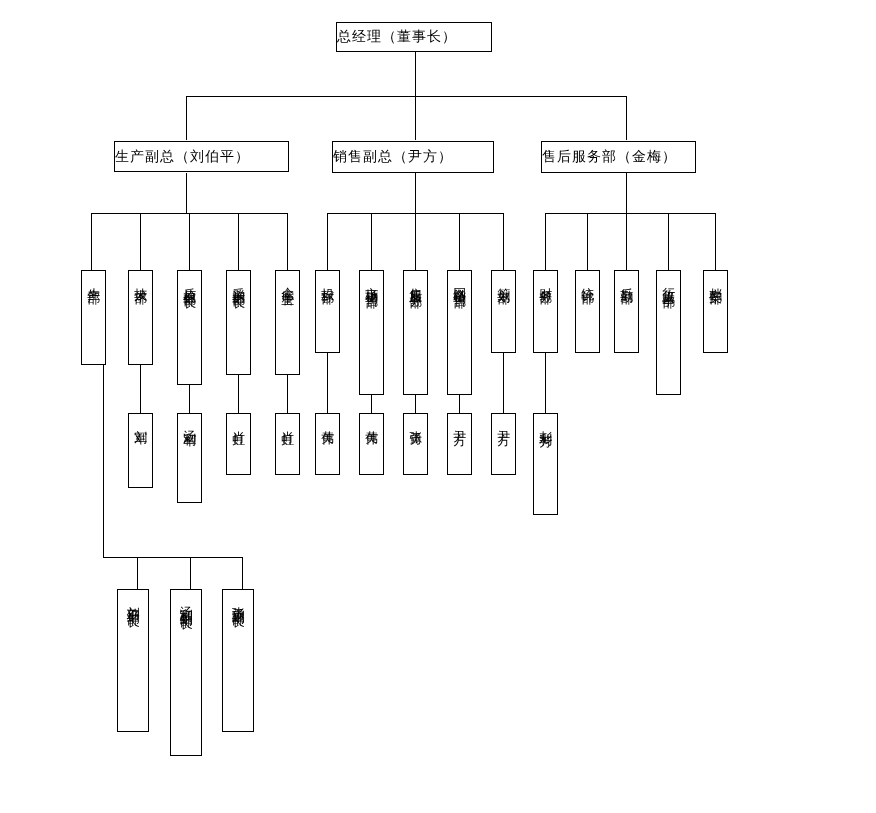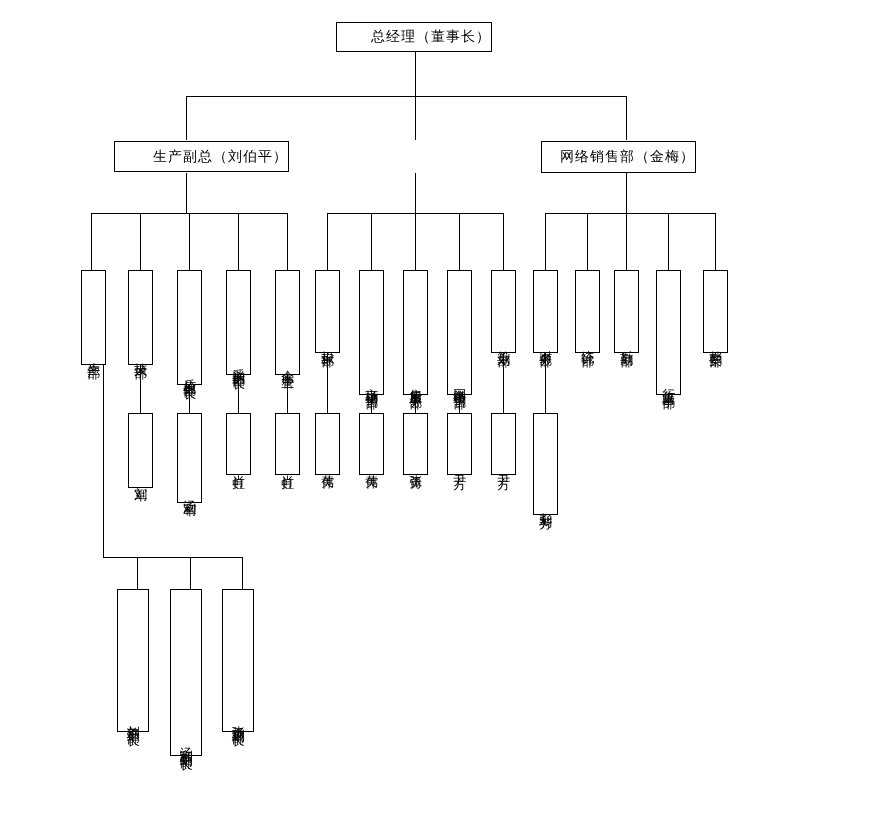--- a/index.html
+++ b/index.html
@@ -15,21 +15,21 @@
     font-family: "Liberation Sans", sans-serif;
     overflow: hidden;
   }
   .node {
     position: absolute;
     box-sizing: border-box;
     border: 1px solid #000000;
     background: #ffffff;
     display: flex;
     align-items: center;
-    justify-content: flex-end;
+    justify-content: flex-start;
     color: #000000;
     z-index: 2;
   }
   
   .node.horiz {
     font-size: 14px;
     letter-spacing: 1px;
     white-space: nowrap;
   }
   
@@ -106,22 +106,25 @@
   <div class="line v" style="left:190px; top:557px; height:32px;"></div>
   <div class="line v" style="left:242px; top:557px; height:32px;"></div>
 
   <div class="node horiz" style="left:336px; top:22px; width:156px; height:30px;">
     <span class="label">总经理（董事长）</span>
   </div>
 
   <div class="node horiz" style="left:114px; top:141px; width:175px; height:31px;">
     <span class="label">生产副总（刘伯平）</span>
   </div>
+  <div class="node horiz" style="left:332px; top:141px; width:162px; height:32px;">
+    <span class="label">销售副总（尹方）</span>
+  </div>
   <div class="node horiz" style="left:541px; top:141px; width:155px; height:32px;">
-    <span class="label">网络销售部（金梅）</span>
+    <span class="label">售后服务部（金梅）</span>
   </div>
 
   <div class="node vert" style="left:81px; top:270px; width:25px; height:95px;">
     <span class="label">生产部</span>
   </div>
   <div class="node vert" style="left:128px; top:270px; width:25px; height:95px;">
     <span class="label">技术部</span>
   </div>
   <div class="node vert" style="left:177px; top:270px; width:25px; height:115px;">
     <span class="label">质检部部长</span>

